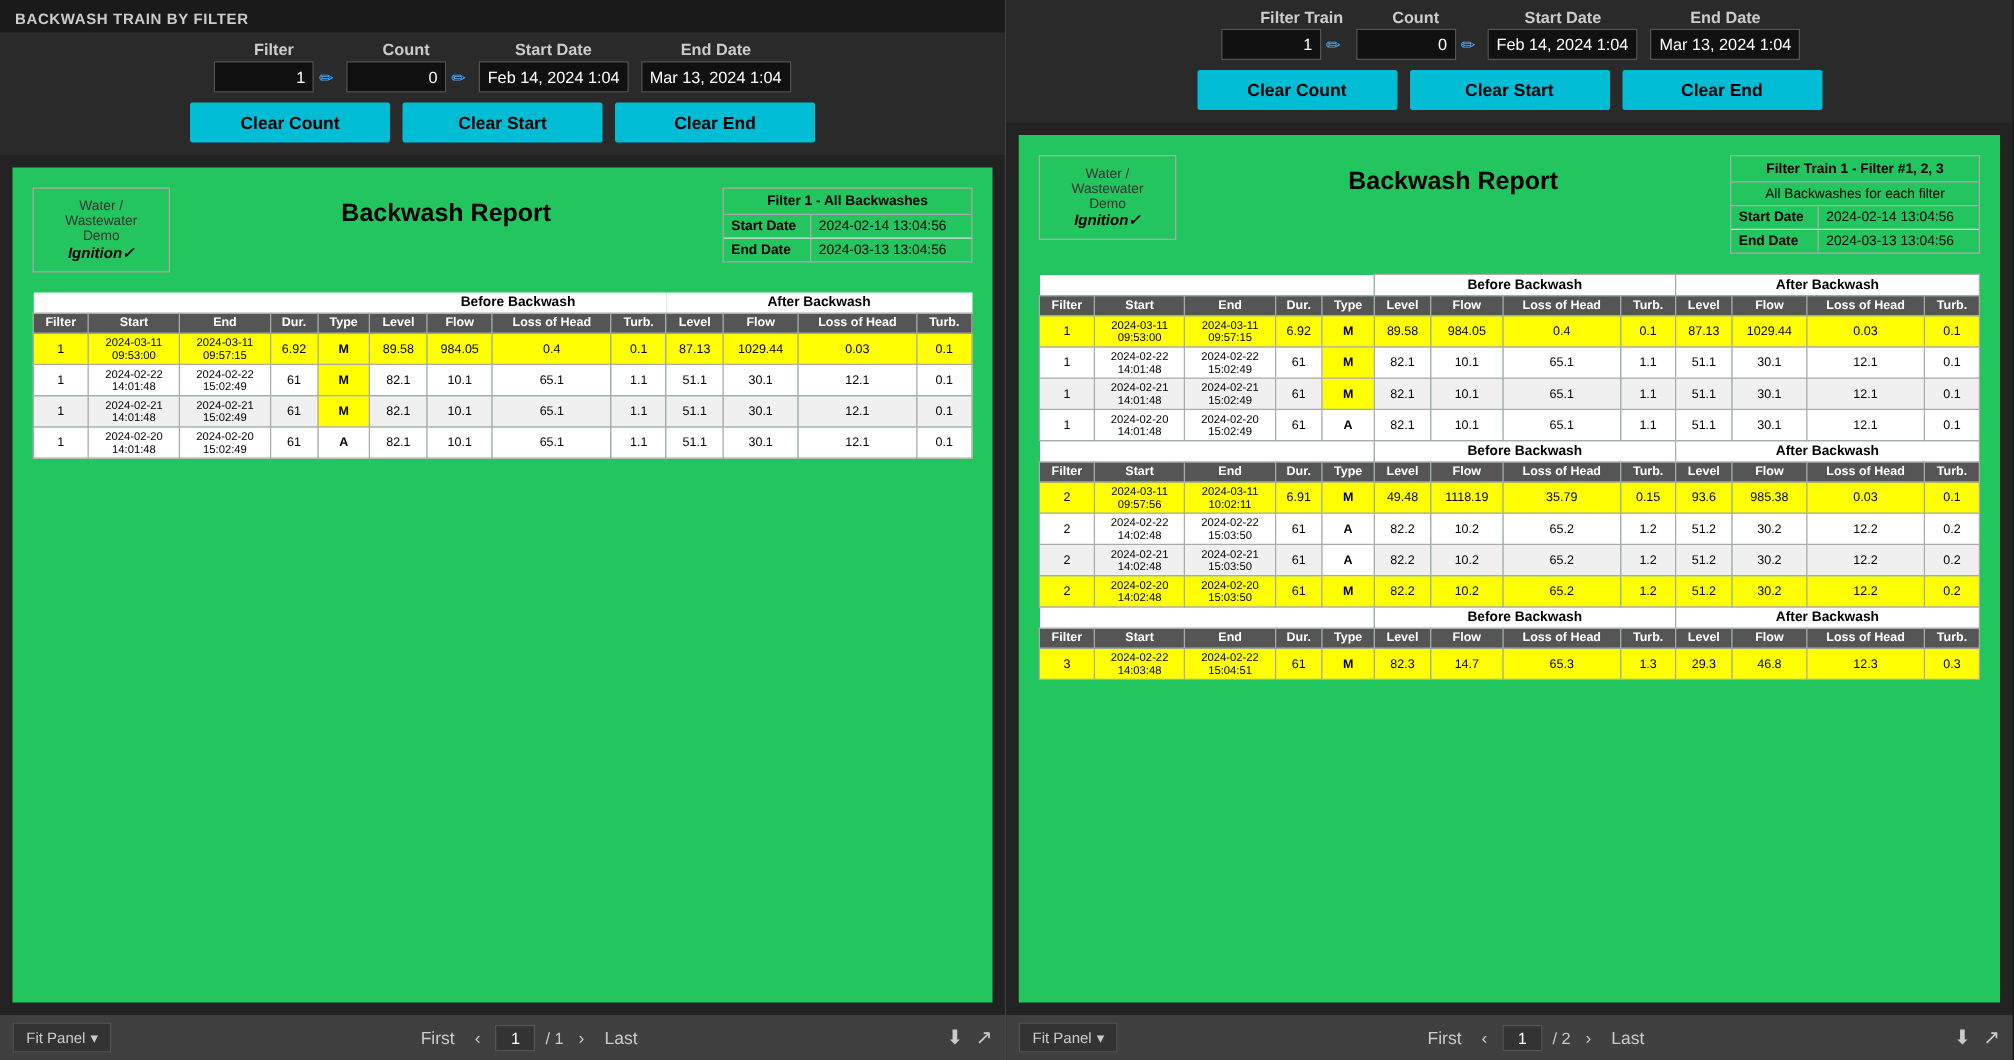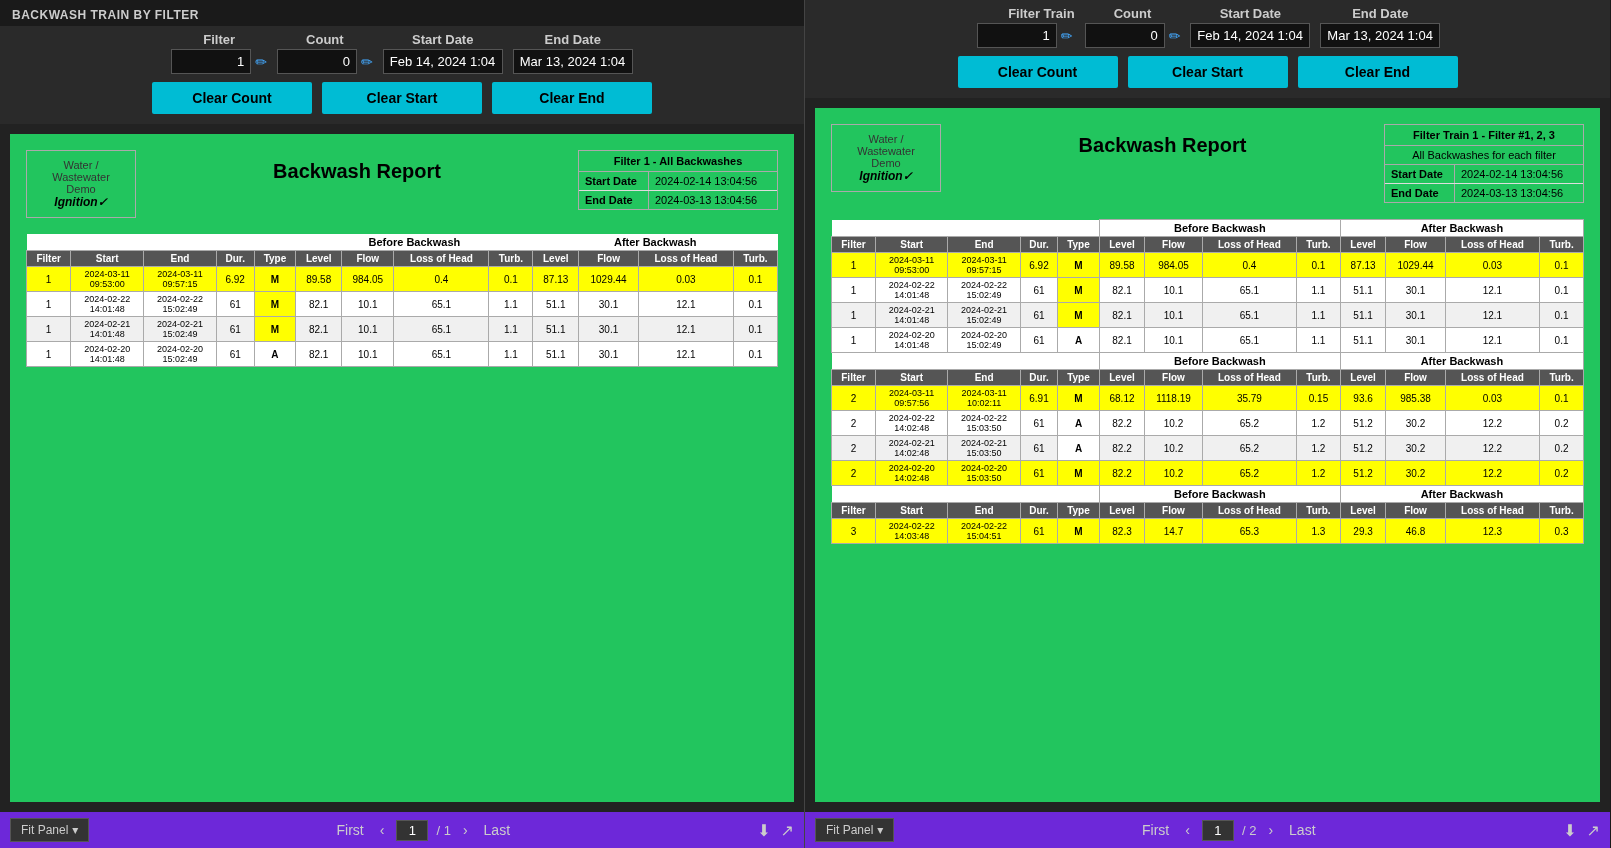--- a/index.html
+++ b/index.html
@@ -165,21 +165,21 @@
       font-size: 10px;
     }
     .section-header th {
       background: #fff;
       color: #000;
       font-weight: normal;
       font-size: 11px;
       border: none;
     }
     .footer-bar {
-      background: #6d28d9;
+      background: #404040;
       padding: 6px 10px;
       display: flex;
       align-items: center;
       justify-content: space-between;
     }
     .fit-panel-btn {
       background: #333;
       color: #ccc;
       border: 1px solid #555;
       padding: 4px 10px;
@@ -574,21 +574,21 @@
   <th>Turb.</th>
 </tr>
           <tr style="background:#ffff00">
     <td>2</td>
     <td style="white-space:pre;font-size:9px;">2024-03-11
 09:57:56</td>
     <td style="white-space:pre;font-size:9px;">2024-03-11
 10:02:11</td>
     <td>6.91</td>
     <td style="background:#ffff00;font-weight:bold;">M</td>
-    <td>68.12</td>
+    <td>49.48</td>
     <td>1118.19</td>
     <td>35.79</td>
     <td>0.15</td>
     <td>93.6</td>
     <td>985.38</td>
     <td>0.03</td>
     <td>0.1</td>
   </tr>
           <tr style="background:#fff">
     <td>2</td>

